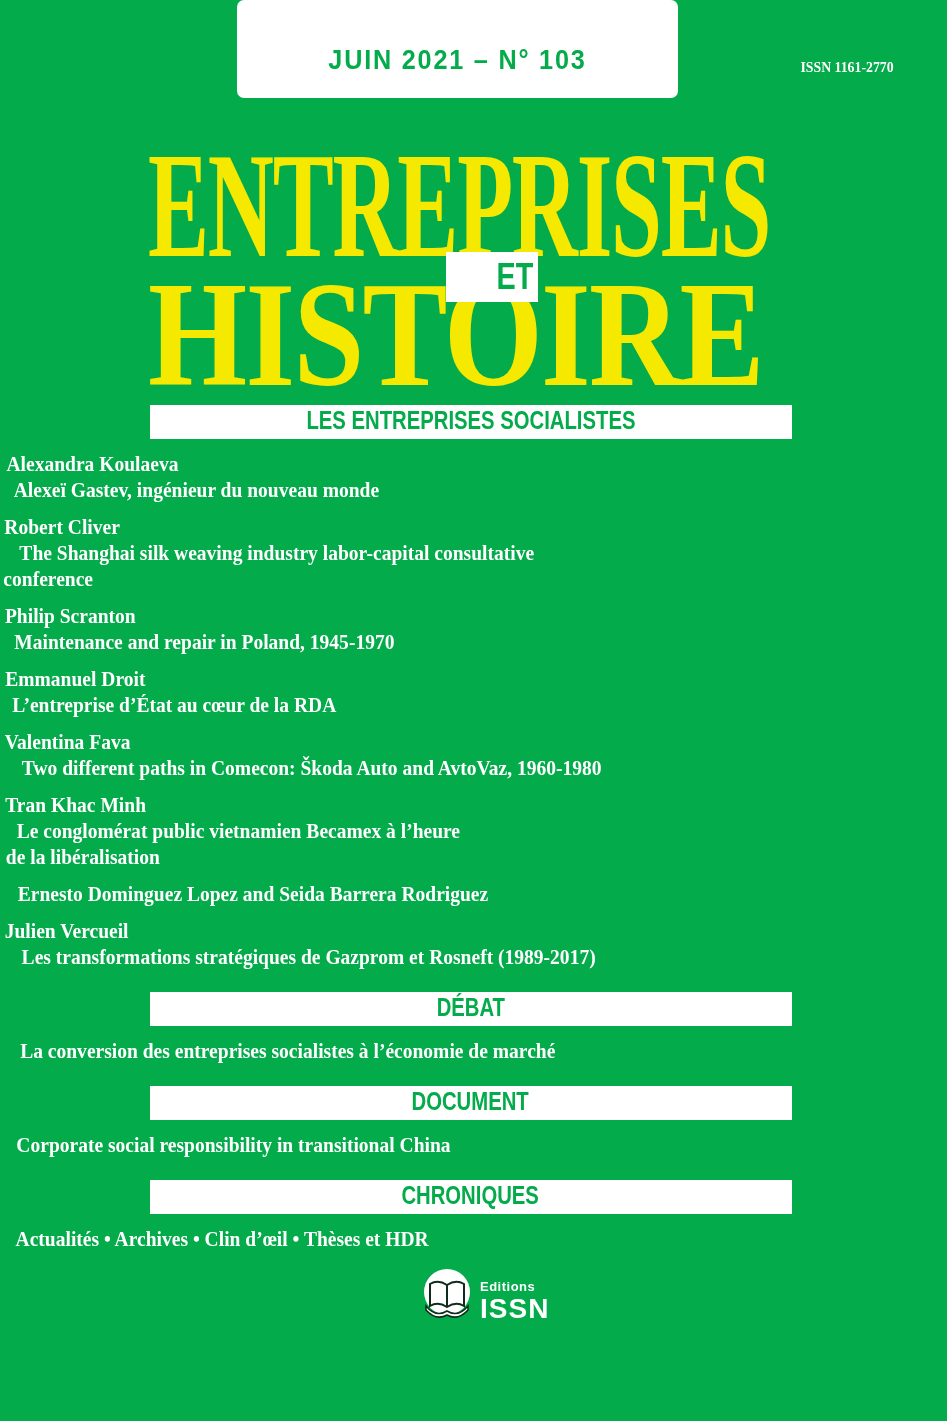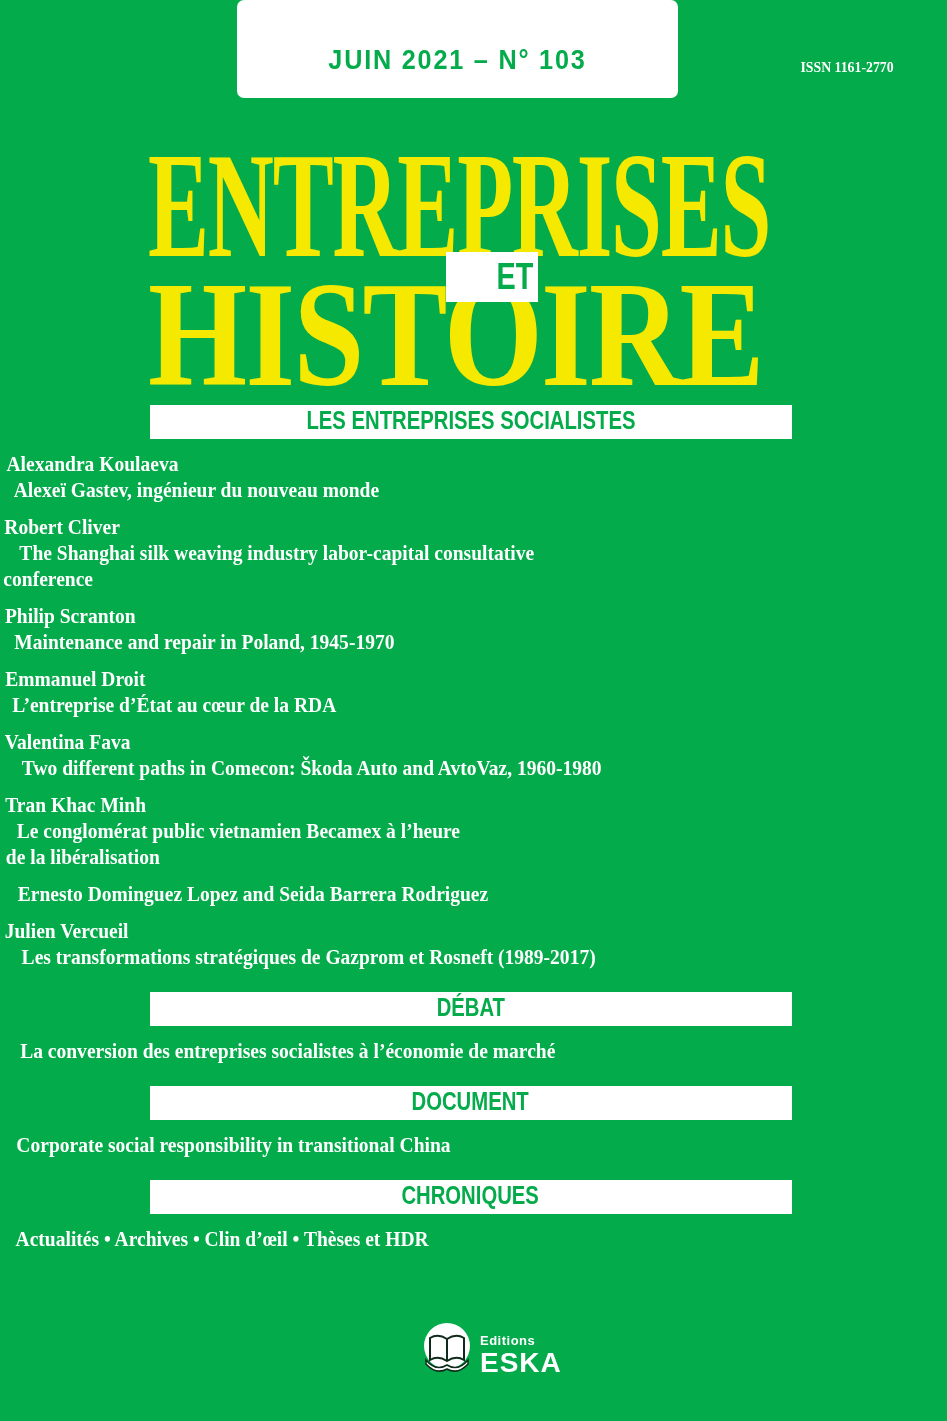--- a/index.html
+++ b/index.html
@@ -83,21 +83,21 @@
     line-height:25px;text-align:left;
   }
   .art-line > span{
     display:inline-block;white-space:nowrap;
     color:var(--white);
     font-weight:bold;font-size:21px;
     transform:scaleX(0.93);transform-origin:50% 50%;
   }
   
   .publisher{
-    position:absolute;left:423px;top:1322px;
+    position:absolute;left:423px;top:1268px;
     display:flex;align-items:flex-start;
   }
   .logo-mark{display:block;}
   .pub-text{margin-left:9px;margin-top:12px;line-height:1;}
   .pub-small{
     color:var(--white);
     font-family:"Liberation Sans","DejaVu Sans",sans-serif;
     font-weight:bold;font-size:13px;letter-spacing:0.5px;
     display:block;
   }
@@ -183,17 +183,17 @@
 
   <div class="publisher">
     <svg class="logo-mark" width="48" height="58" viewBox="0 0 48 58" xmlns="http://www.w3.org/2000/svg">
       <circle cx="24" cy="24" r="23" fill="#FFFFFF"></circle>
       <path d="M3,38 Q13,50 24,43 Q35,50 45,38 L45,42 Q35,53 24,47 Q13,53 3,42 Z" fill="#FFFFFF" stroke="#0E2B1C" stroke-width="1.5"></path>
       <path d="M7,16 Q15,11 24,17 Q33,11 41,16 L41,38 Q33,33 24,39 Q15,33 7,38 Z" fill="#FFFFFF" stroke="#0E2B1C" stroke-width="2"></path>
       <line x1="24" y1="17" x2="24" y2="39" stroke="#0E2B1C" stroke-width="2"></line>
     </svg>
     <div class="pub-text">
       <span class="pub-small">Editions</span>
-      <span class="pub-large">ESKA</span>
+      <span class="pub-large">ISSN</span>
     </div>
   </div>
 
 </div>
 
 </body></html>

